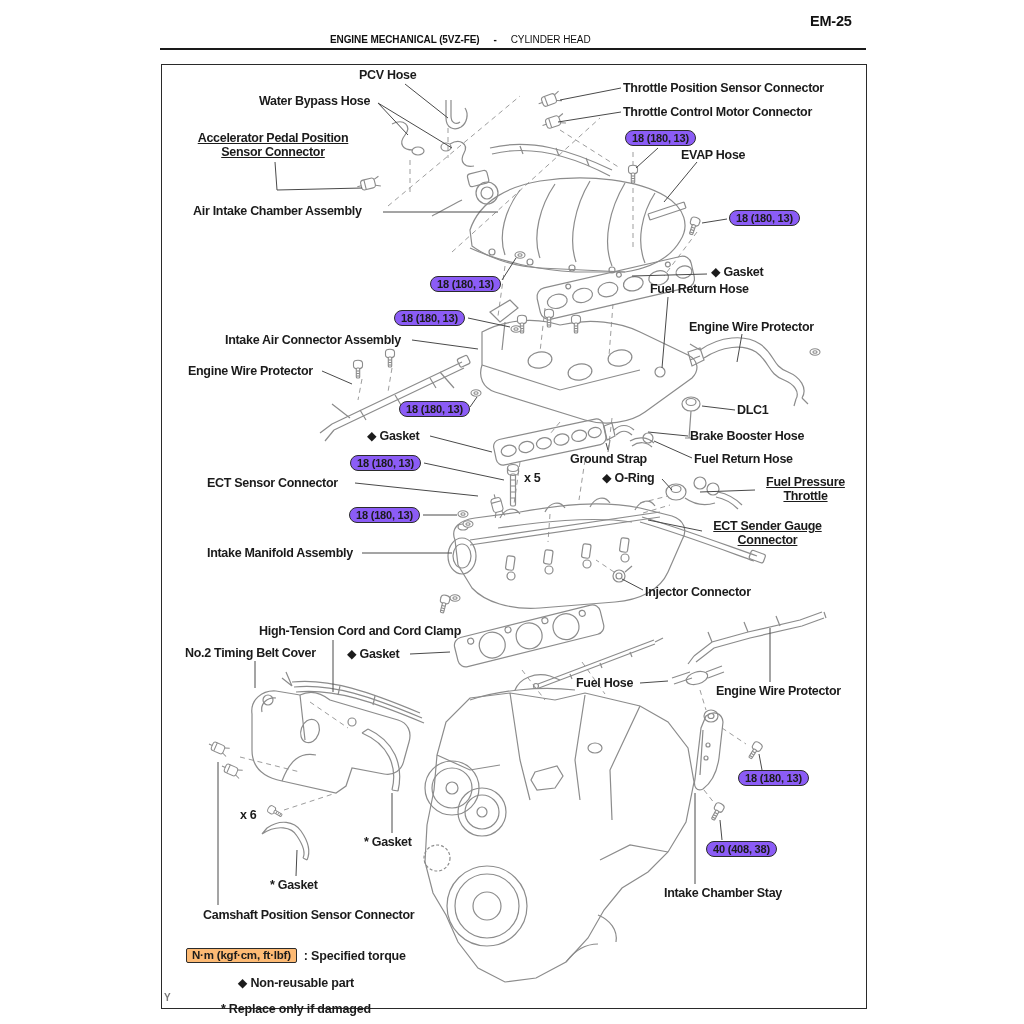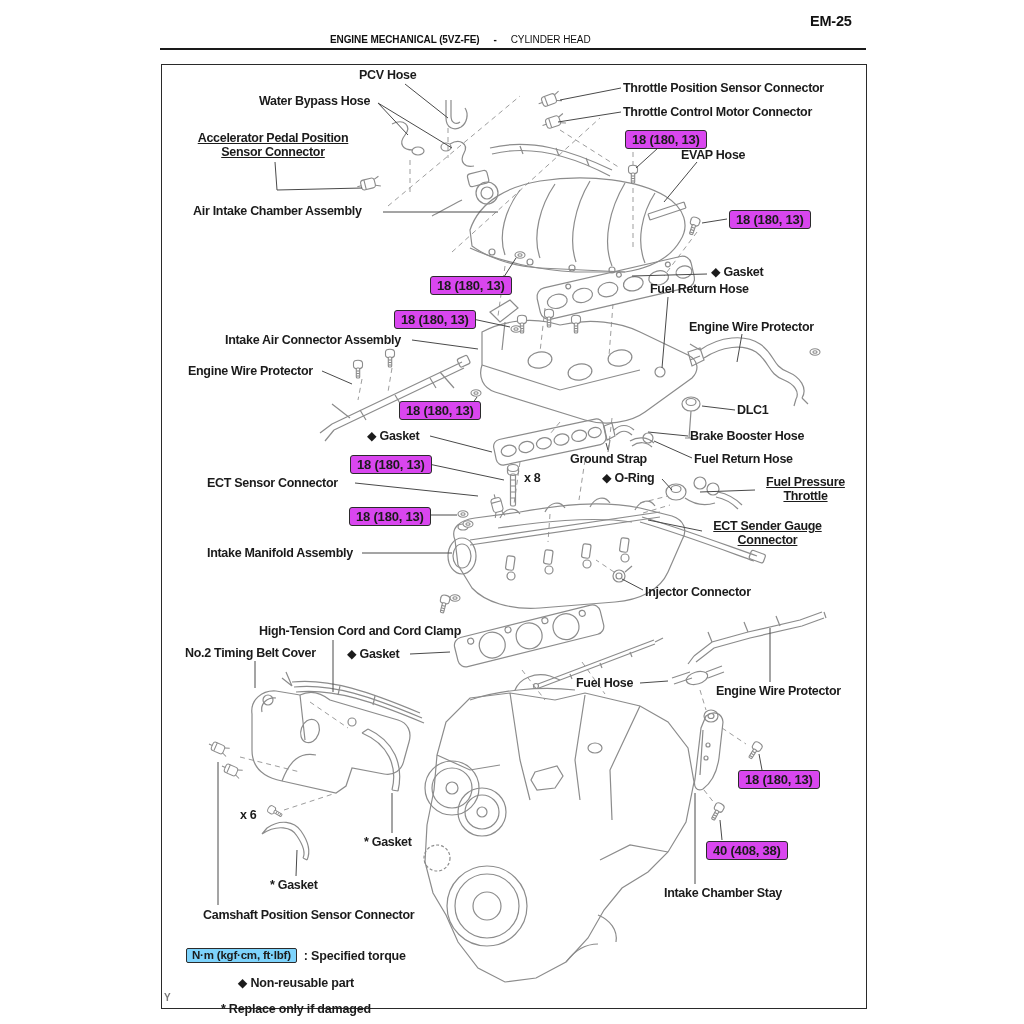--- a/index.html
+++ b/index.html
@@ -8,25 +8,25 @@
   .hdr-code{position:absolute;left:810px;top:13px;font-size:14.5px;font-weight:bold;color:#111;letter-spacing:-0.2px;}
   .hdr-line{position:absolute;left:330px;top:34px;font-size:10px;color:#111;white-space:nowrap;letter-spacing:-0.1px;}
   .hdr-line .b{font-weight:bold;}
   .hdr-line .sep{padding:0 14px;font-weight:bold;}
   .hdr-rule{position:absolute;left:160px;top:48px;width:706px;height:0;border-top:2px solid #1a1a1a;}
   .frame{position:absolute;left:161px;top:64px;width:704px;height:943px;border:1.5px solid #2a2a2a;background:#fff;}
   svg.art{position:absolute;left:0;top:0;width:1024px;height:1024px;}
   .lbl{position:absolute;font-size:12.5px;font-weight:bold;color:#1b1b1b;
        letter-spacing:-0.3px;line-height:1.12;white-space:nowrap;}
   .lbl.wrap{white-space:normal;text-decoration:underline;}
-  .tbox{position:absolute;border:1.4px solid #2b2b2b;border-radius:3px;background:#d946ef;
-        padding:1px 6px 1px 6px;font-size:13px;font-weight:bold;color:#1b1b1b;white-space:nowrap;letter-spacing:-0.2px;}
+  .tbox{position:absolute;border:1.4px solid #2b2b2b;border-radius:8px;background:#8b5cf6;
+        padding:1px 6px 1px 6px;font-size:11px;font-weight:bold;color:#1b1b1b;white-space:nowrap;letter-spacing:-0.2px;}
   .legend{position:absolute;left:186px;top:948px;font-size:12.5px;font-weight:bold;color:#1b1b1b;letter-spacing:-0.2px;}
   .legend .row1{display:flex;align-items:center;gap:7px;}
-  .legend .unitbox{border:1.3px solid #2b2b2b;border-radius:2px;padding:0 5px 1px 5px;font-size:11.5px;background:#7dd3fc;}
+  .legend .unitbox{border:1.3px solid #2b2b2b;border-radius:2px;padding:0 5px 1px 5px;font-size:11.5px;background:#fdba74;}
   .legend .row{margin-top:12px;}
   .corner-mark{position:absolute;left:164px;top:992px;font-size:10px;color:#777;font-weight:bold;}
   .fig-id{position:absolute;left:822px;top:993px;font-size:9.5px;color:#333;letter-spacing:0.2px;margin-top:32px;}
 </style>
 </head>
 <body>
 
 <div id="page">
 
   <div class="hdr-code">EM-25</div>
@@ -401,21 +401,21 @@
   <div class="lbl" style="left:711px;top:265px">◆ Gasket</div>
   <div class="lbl" style="left:650px;top:282px">Fuel Return Hose</div>
   <div class="lbl" style="left:689px;top:320px">Engine Wire Protector</div>
   <div class="lbl" style="left:225px;top:333px">Intake Air Connector Assembly</div>
   <div class="lbl" style="left:188px;top:364px">Engine Wire Protector</div>
   <div class="lbl" style="left:737px;top:403px">DLC1</div>
   <div class="lbl" style="left:690px;top:429px">Brake Booster Hose</div>
   <div class="lbl" style="left:367px;top:429px">◆ Gasket</div>
   <div class="lbl" style="left:570px;top:452px">Ground Strap</div>
   <div class="lbl" style="left:694px;top:452px">Fuel Return Hose</div>
-  <div class="lbl" style="left:524px;top:471px">x 8</div>
+  <div class="lbl" style="left:524px;top:471px">x 5</div>
   <div class="lbl" style="left:602px;top:471px">◆ O-Ring</div>
   <div class="lbl" style="left:207px;top:476px">ECT Sensor Connector</div>
   <div class="lbl wrap" style="left:758px;top:475px;width:95px">Fuel Pressure Throttle</div>
   <div class="lbl wrap" style="left:705px;top:519px;width:125px">ECT Sender Gauge Connector</div>
   <div class="lbl" style="left:207px;top:546px">Intake Manifold Assembly</div>
   <div class="lbl" style="left:645px;top:585px">Injector Connector</div>
   <div class="lbl" style="left:259px;top:624px">High-Tension Cord and Cord Clamp</div>
   <div class="lbl" style="left:185px;top:646px">No.2 Timing Belt Cover</div>
   <div class="lbl" style="left:347px;top:647px">◆ Gasket</div>
   <div class="lbl" style="left:576px;top:676px">Fuel Hose</div>

